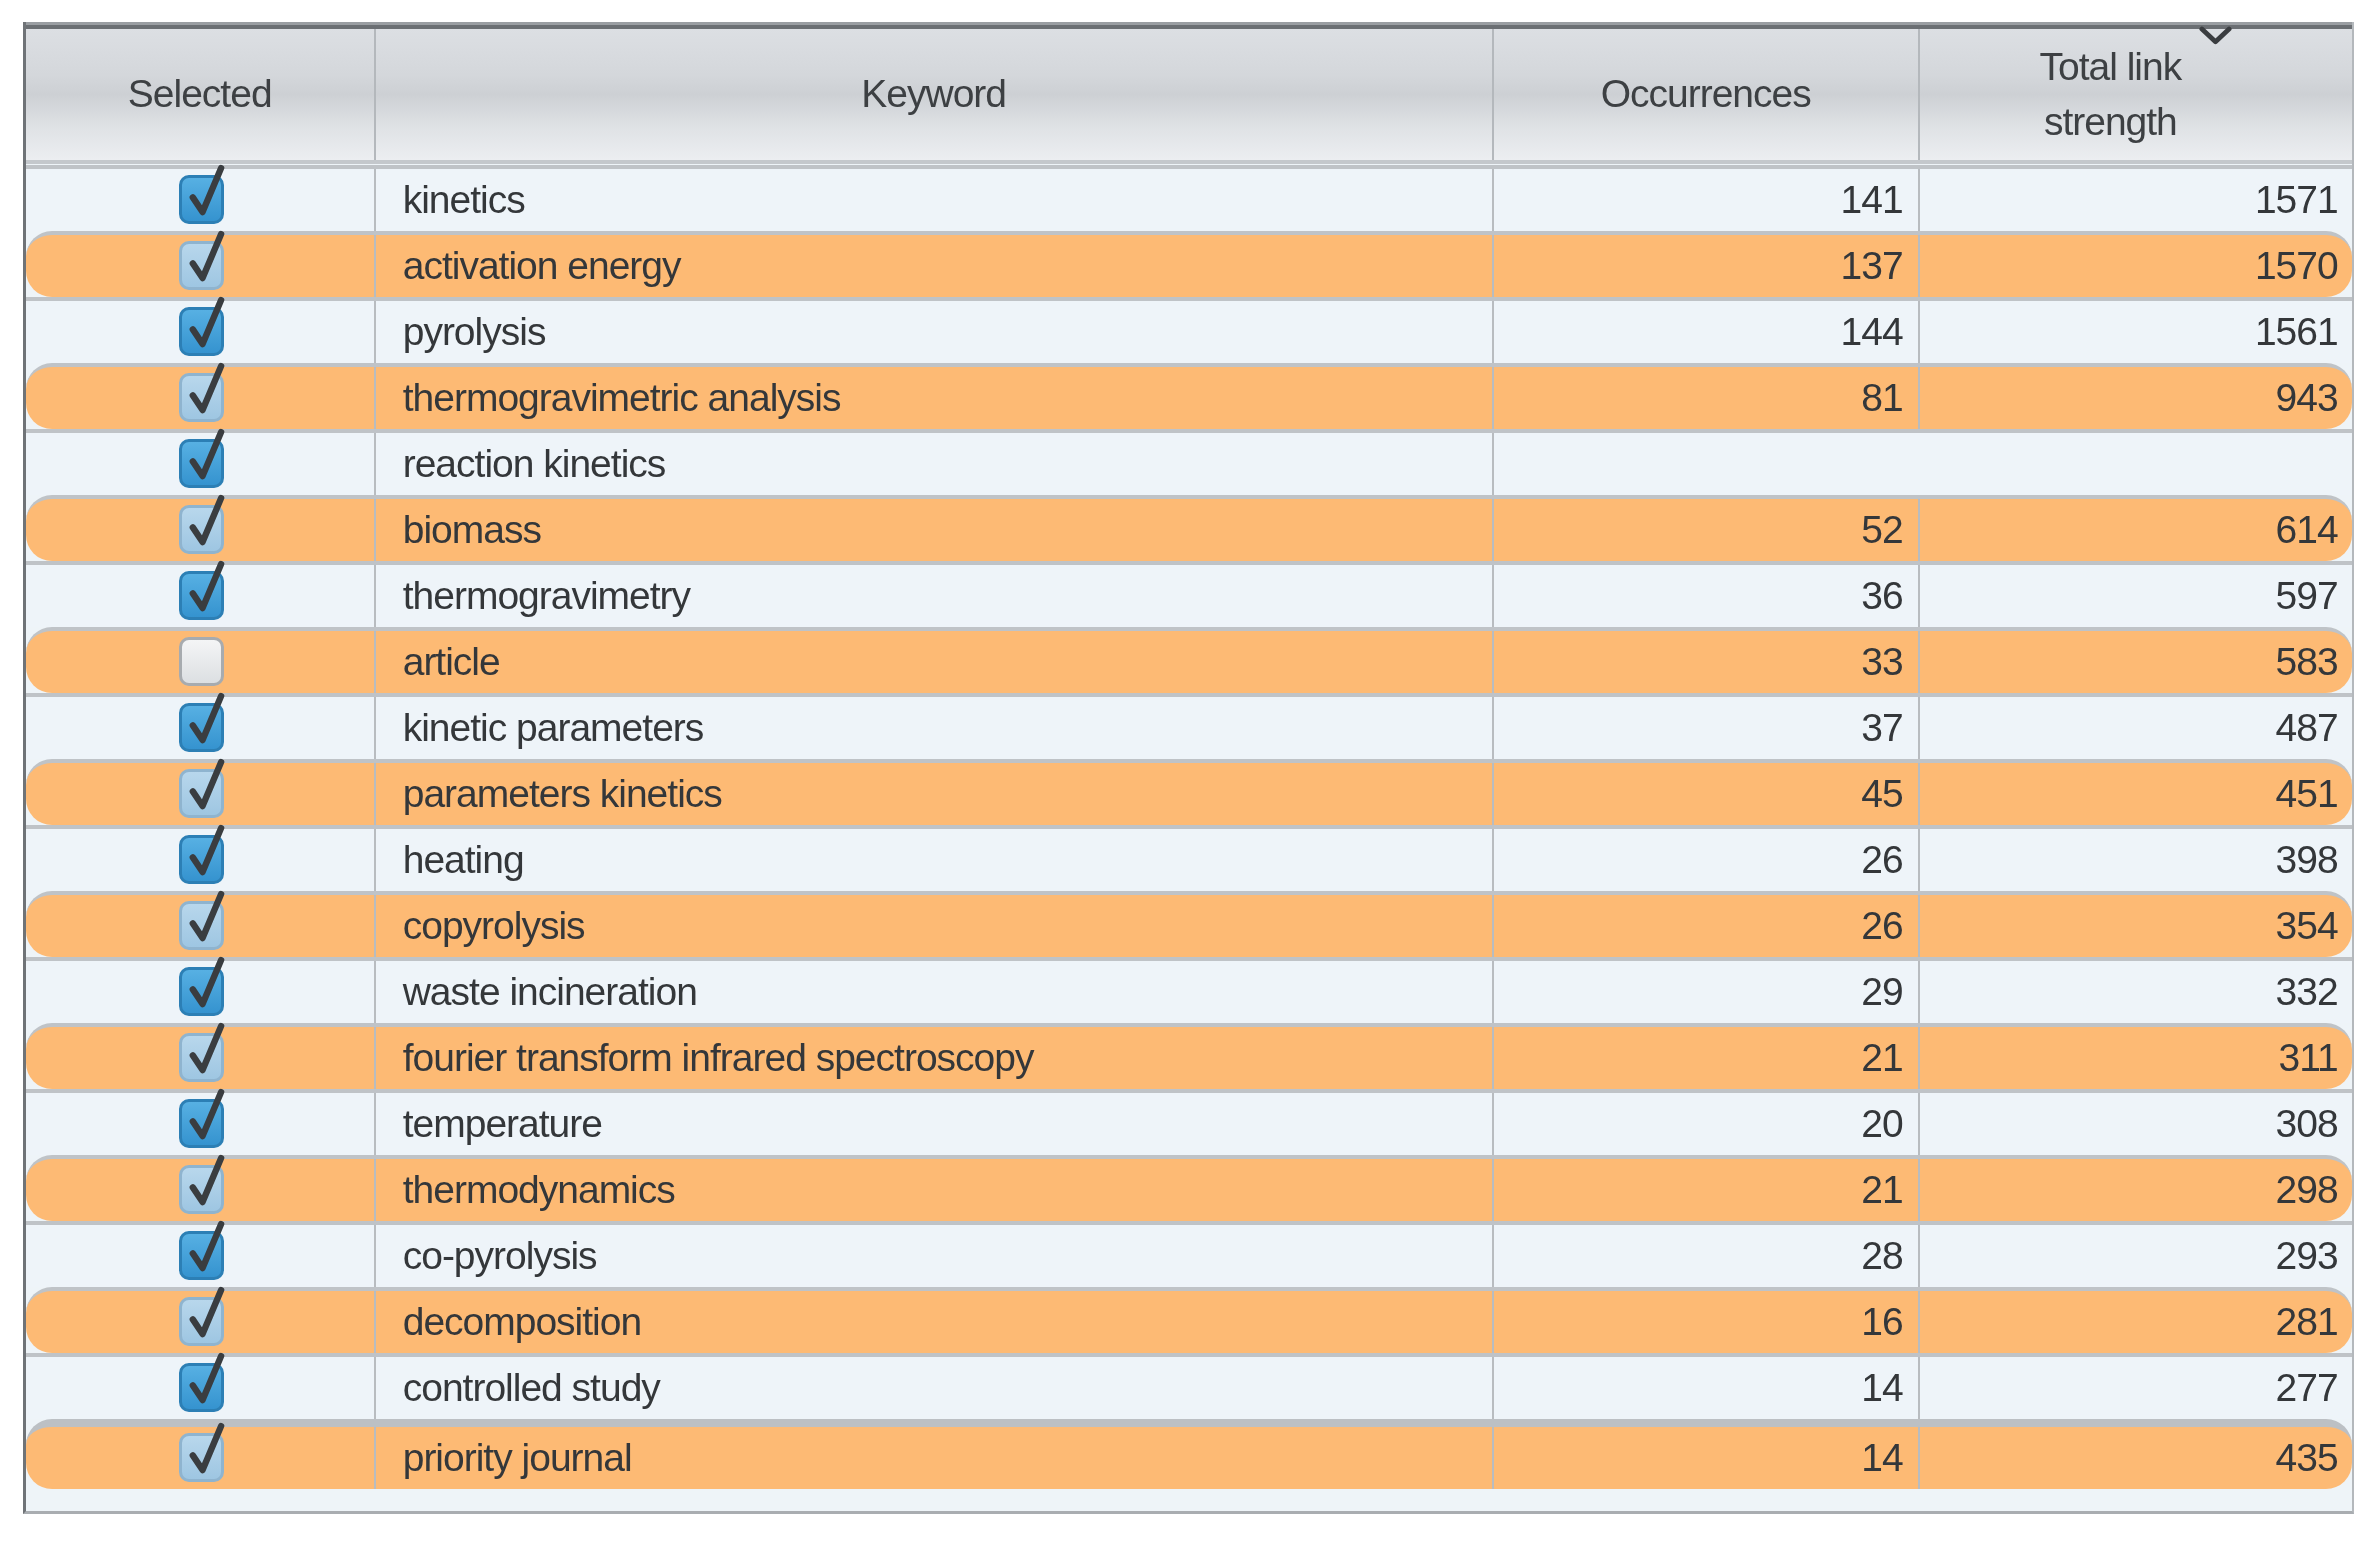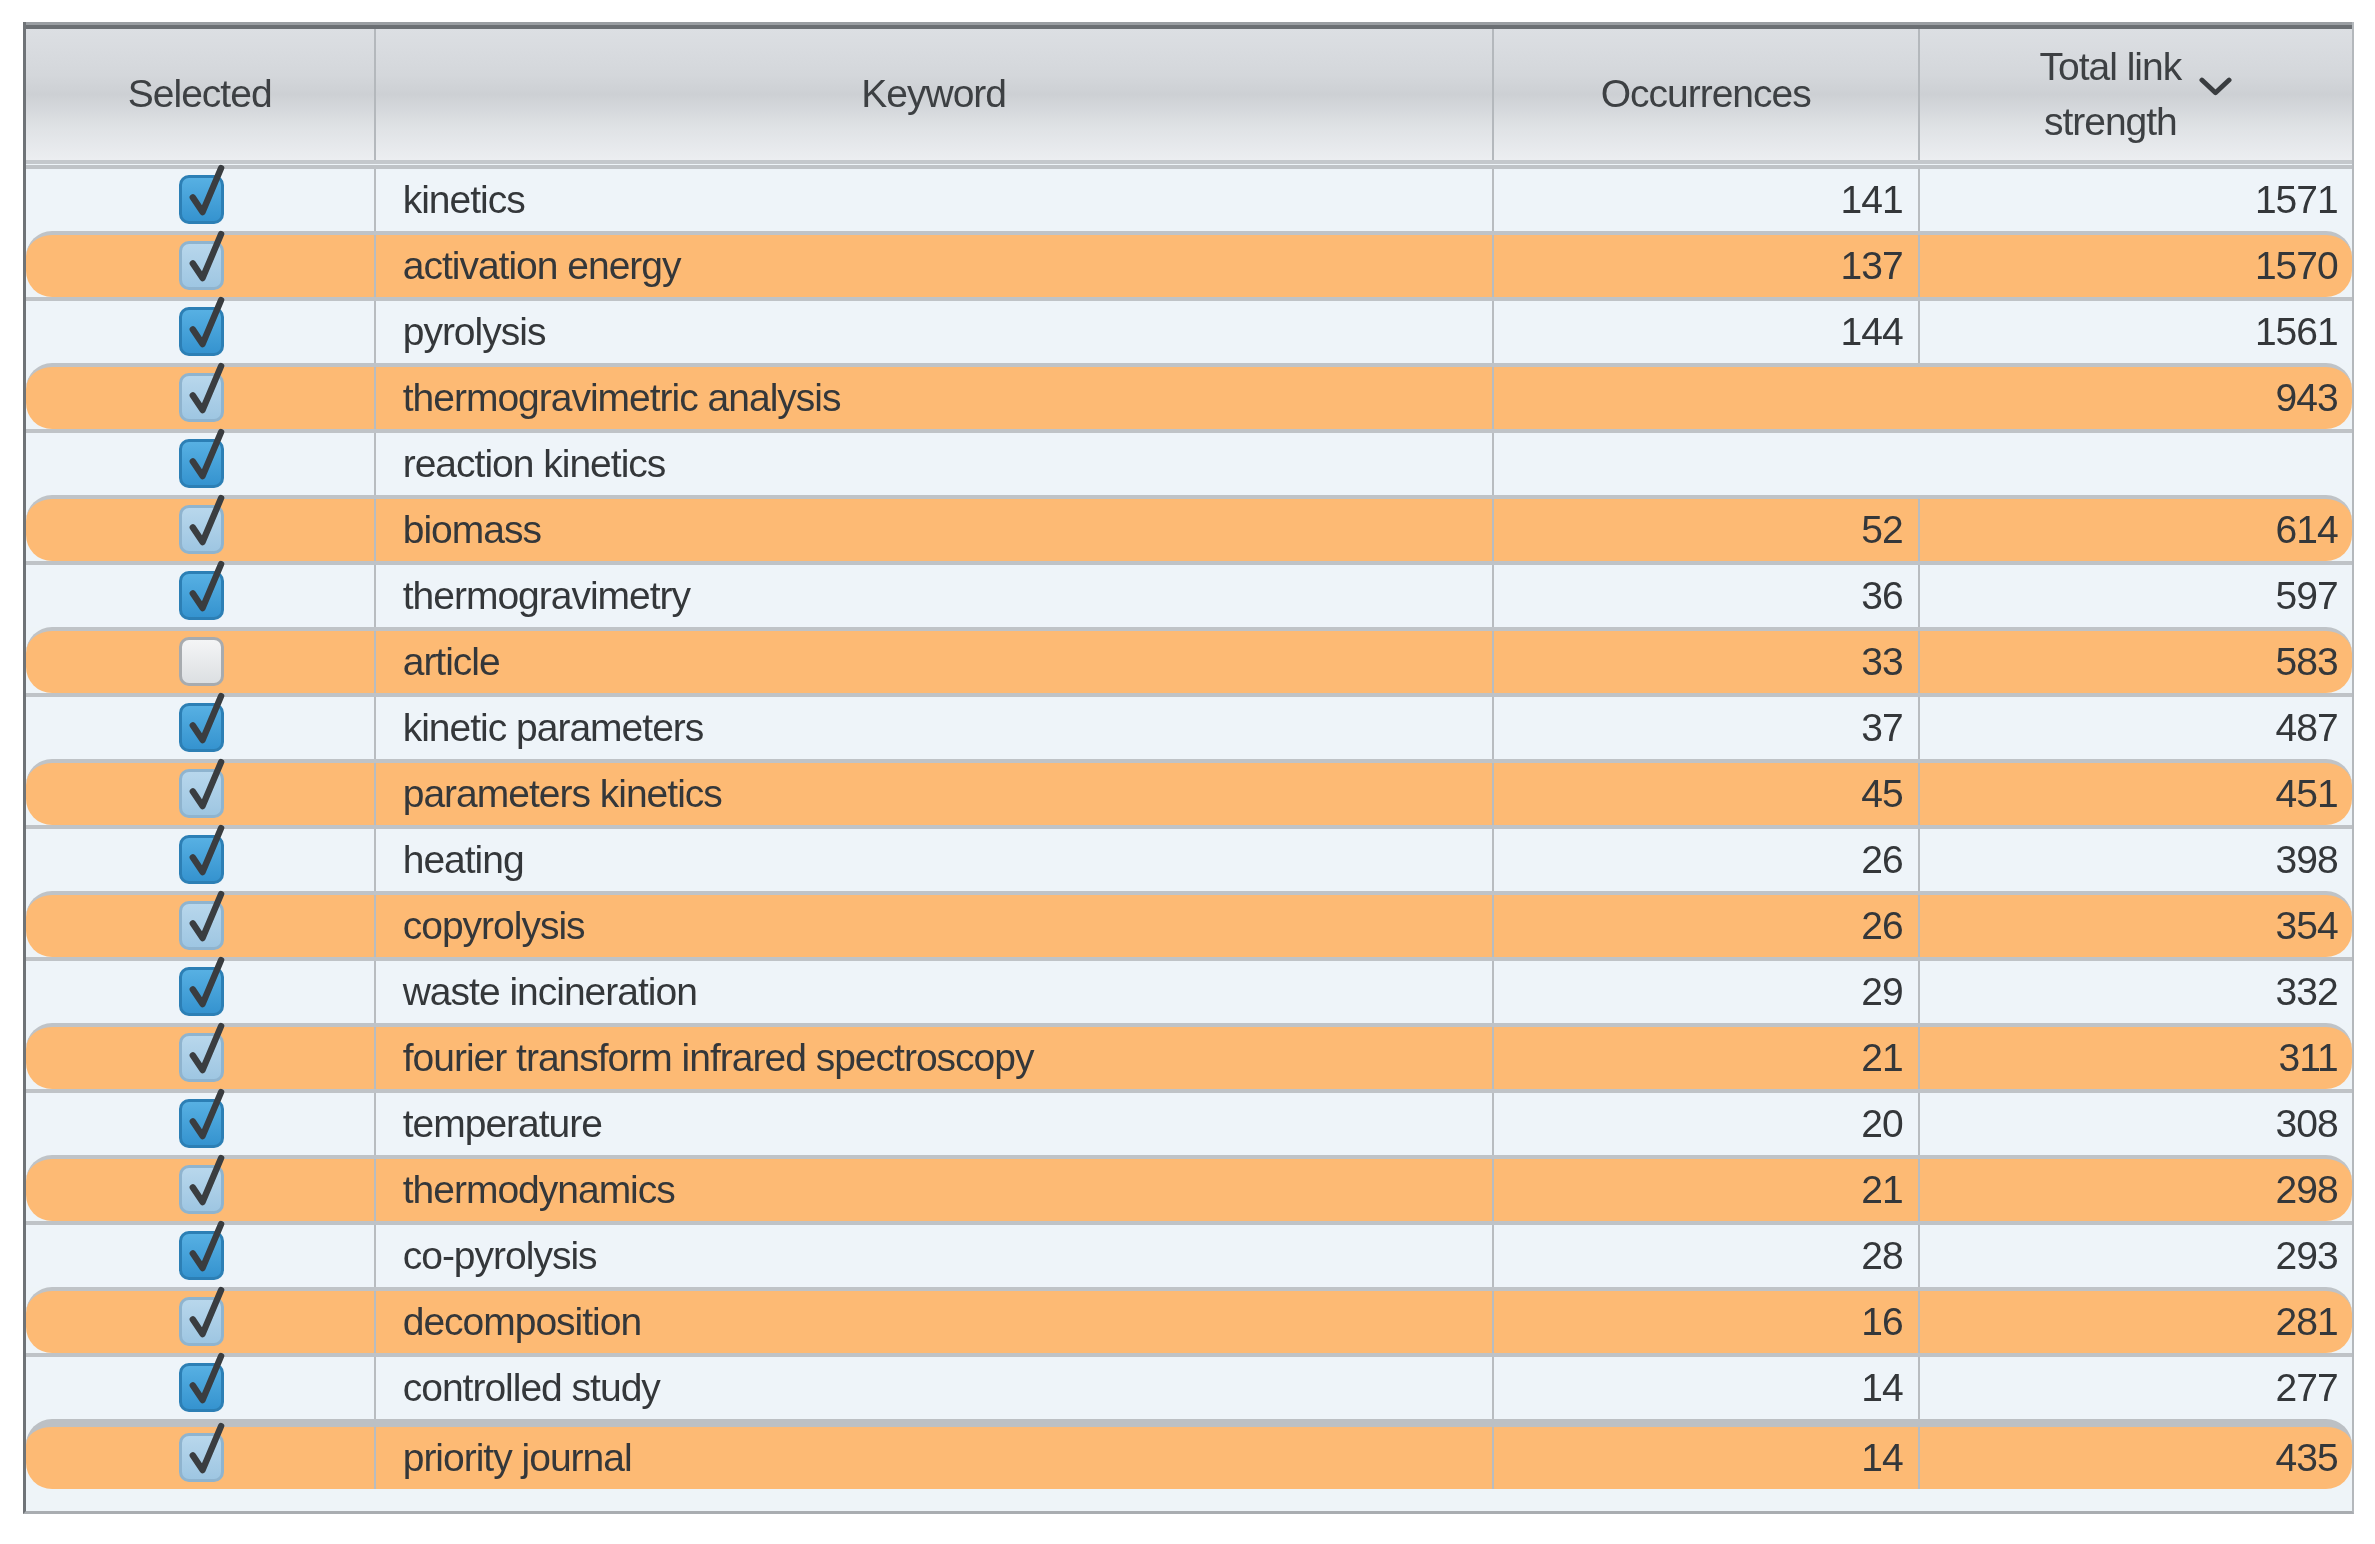--- a/index.html
+++ b/index.html
@@ -57,21 +57,21 @@
     letter-spacing: -1px;
     box-sizing: border-box;
   }
   .hcell.divider { border-right: 2px solid #b4b8bc; }
   .col-sel { left: 0; width: 350px; }
   .col-kw { left: 350px; width: 1118px; }
   .col-occ { left: 1468px; width: 426px; }
   .col-tls { left: 1893px; width: 434px; }
   .hcell-two-line {
     display: flex;
-    align-items: center;
+    align-items: flex-start;
     gap: 17.7px;
   }
   .two-line-text {
     display: flex;
     flex-direction: column;
     align-items: center;
     line-height: 55px;
   }
   .chevron {
     width: 33px;
@@ -227,20 +227,23 @@
     <div class="cell sel col-sel divider">
       <div class="checkbox checked-soft" aria-checked="true">
         <svg class="checkmark" viewBox="0 0 44 58">
           <path d="M9 34 L19 49 L38 4" fill="none" stroke="#3a3d40" stroke-width="6.5" stroke-linecap="round" stroke-linejoin="round"></path>
         </svg>
       </div>
     </div>
     <div class="cell kw col-kw divider">
       <span>thermogravimetric analysis</span>
     </div>
+    <div class="cell num col-occ divider">
+      <span>81</span>
+    </div>
     <div class="cell num col-tls">
       <span>943</span>
     </div>
   </div>
       <div class="row odd">
     <div class="cell sel col-sel divider">
       <div class="checkbox checked-strong" aria-checked="true">
         <svg class="checkmark" viewBox="0 0 44 58">
           <path d="M9 34 L19 49 L38 4" fill="none" stroke="#3a3d40" stroke-width="6.5" stroke-linecap="round" stroke-linejoin="round"></path>
         </svg>

